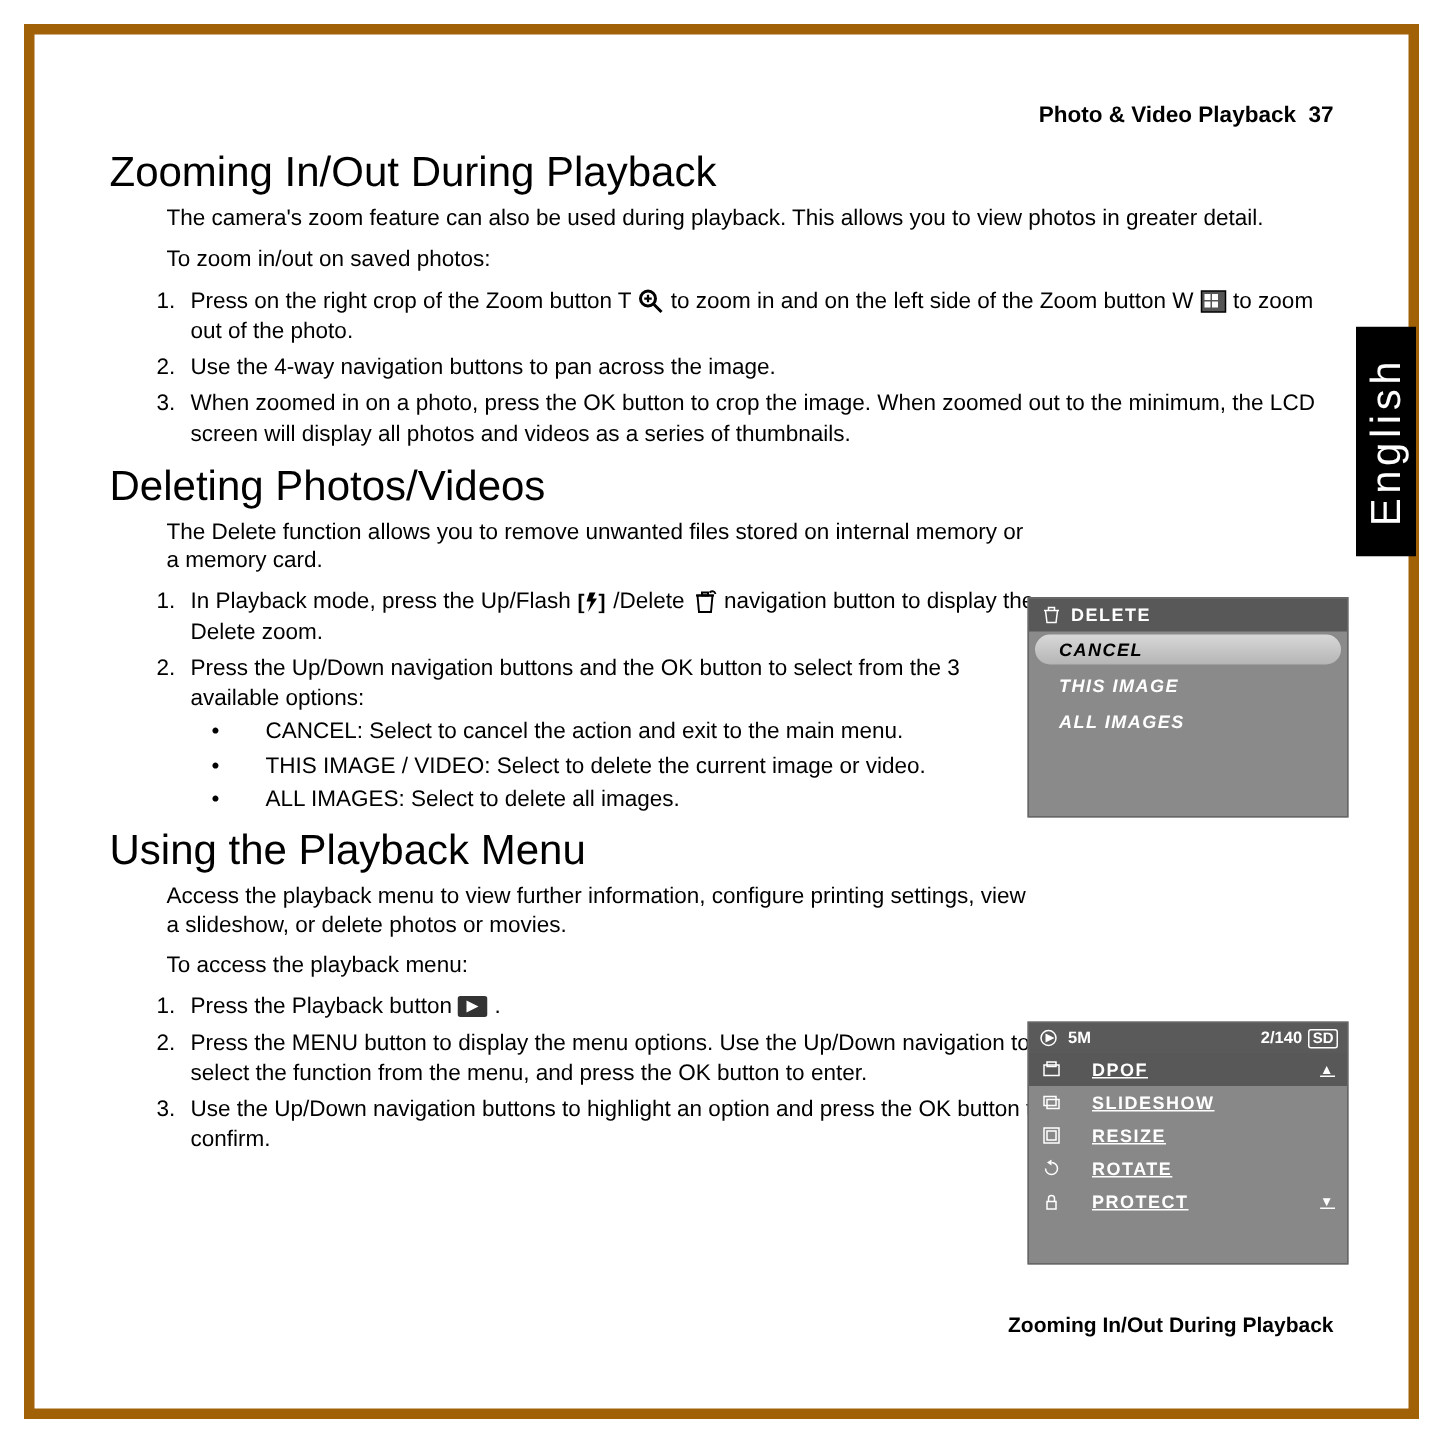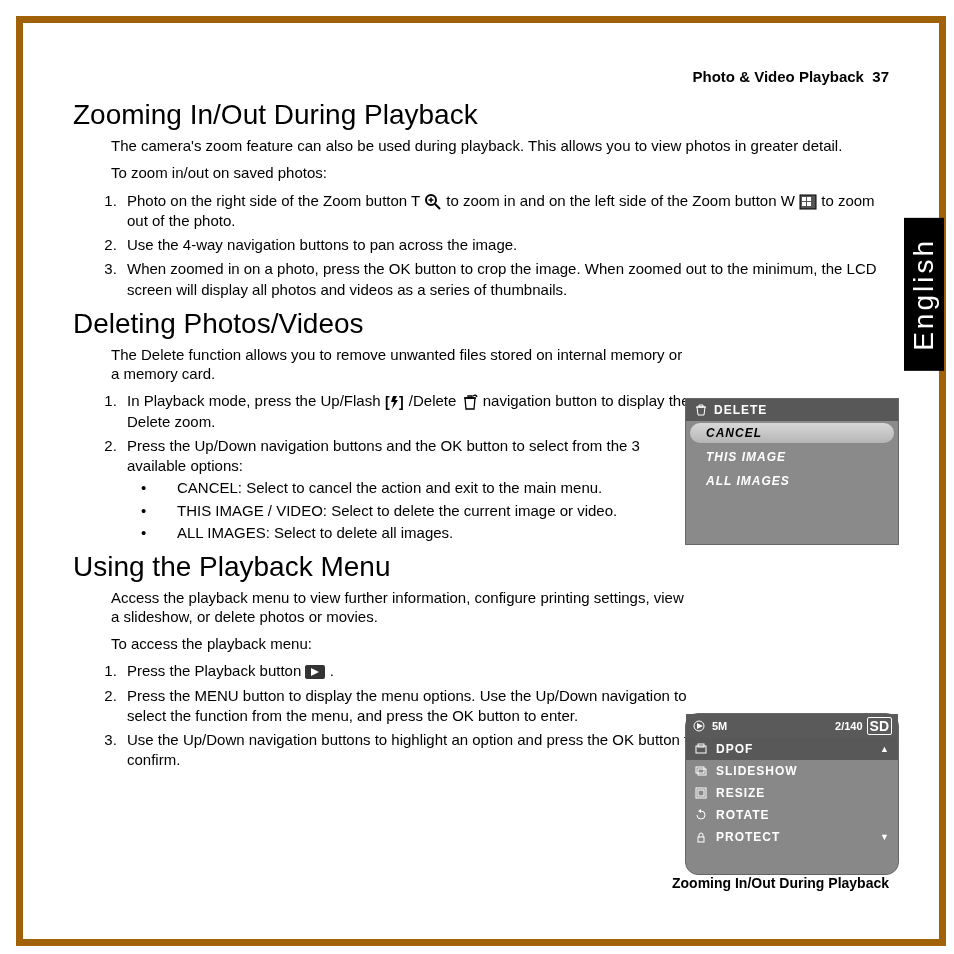--- a/index.html
+++ b/index.html
@@ -125,60 +125,60 @@
     font-style: italic;
   }
   .lcd .row.hl {
     background: linear-gradient(#d8d8d8,#b5b5b5);
     color: #000;
     border-radius: 10px;
     margin: 2px 4px;
     padding: 3px 8px 3px 16px;
   }
   .lcd2 {
-    top: 690px; right: 40px;
+    top: 658px; right: 40px;
     width: 212px; height: 160px;
     background:#888;
-    border-radius:13px;
   }
   .lcd2 .top {
     background:#5a5a5a;
     display:flex;
     justify-content: space-between;
     align-items:center;
     padding: 3px 6px;
     font-size:11px;
     font-weight:bold;
     color:#fff;
   }
   .lcd2 .menu-row {
     color:#fff;
     font-size:12px;
     font-weight:bold;
     letter-spacing:1px;
     padding:4px 8px;
     display:flex;
     align-items:center;
-    gap:8px;
+    gap:20px;
+    text-decoration:underline;
   }
   .lcd2 .menu-row.hl {
     background:#585858;
   }
   .footer-line {
     position: absolute;
     bottom: 48px;
     right: 50px;
     font-weight: bold;
     font-size: 14px;
   }
   .mini-icon {
     width:14px;height:14px;display:inline-flex;align-items:center;justify-content:center;
   }
   .mini-box {
-    border:1px solid #fff; padding:0 2px; font-size:14px; border-radius:2px;
+    border:1px solid #fff; padding:0 2px; font-size:10px; border-radius:2px;
   }
   .tri { font-size:9px; color:#fff; }
 </style>
 </head>
 <body>
 
 <div class="outer">
 <div class="page-frame">
 
   <div class="header-line">
@@ -187,21 +187,21 @@
 
   <div class="sidebar-lang">English</div>
 
   <h2 class="section-title">Zooming In/Out During Playback</h2>
   <div class="section-body">
     <p>The camera's zoom feature can also be used during playback. This allows you to view photos in greater detail.</p>
     <p>To zoom in/out on saved photos:</p>
   </div>
   <ol class="steps">
     <li>
-      <span>Photo on the right side of the </span><b>Zoom</b><span> button </span><b>T</b>
+      <span>Press on the right crop of the </span><b>Zoom</b><span> button </span><b>T</b>
       <span class="icon"><svg width="18" height="18" viewBox="0 0 18 18">
               <circle cx="7" cy="7" r="5" fill="none" stroke="#000" stroke-width="2"></circle>
               <line x1="11" y1="11" x2="16" y2="16" stroke="#000" stroke-width="2"></line>
               <line x1="4.5" y1="7" x2="9.5" y2="7" stroke="#000" stroke-width="1.5"></line>
               <line x1="7" y1="4.5" x2="7" y2="9.5" stroke="#000" stroke-width="1.5"></line>
             </svg></span>
       <span> to zoom in and on the left side of the </span><b>Zoom</b><span> button </span><b>W</b>
       <span class="icon"><svg width="18" height="16" viewBox="0 0 18 16">
               <rect x="1" y="1" width="16" height="14" fill="#555" stroke="#000"></rect>
               <rect x="3" y="3" width="4" height="4" fill="#fff"></rect>

